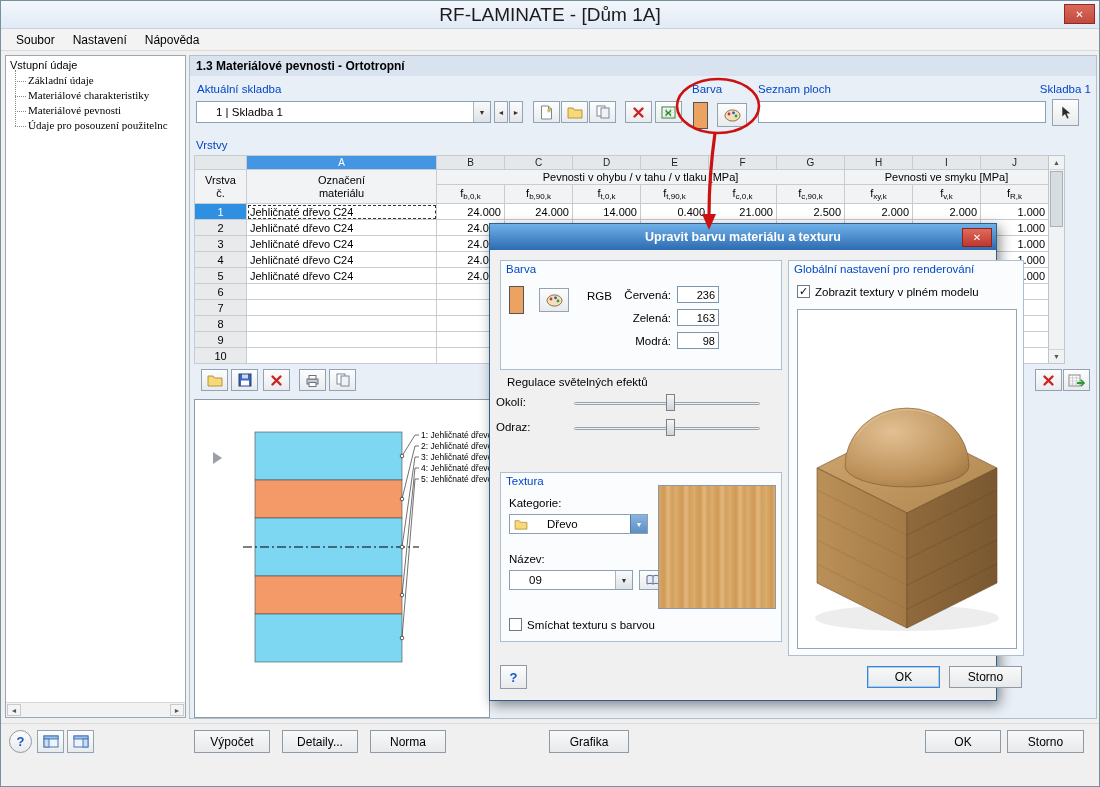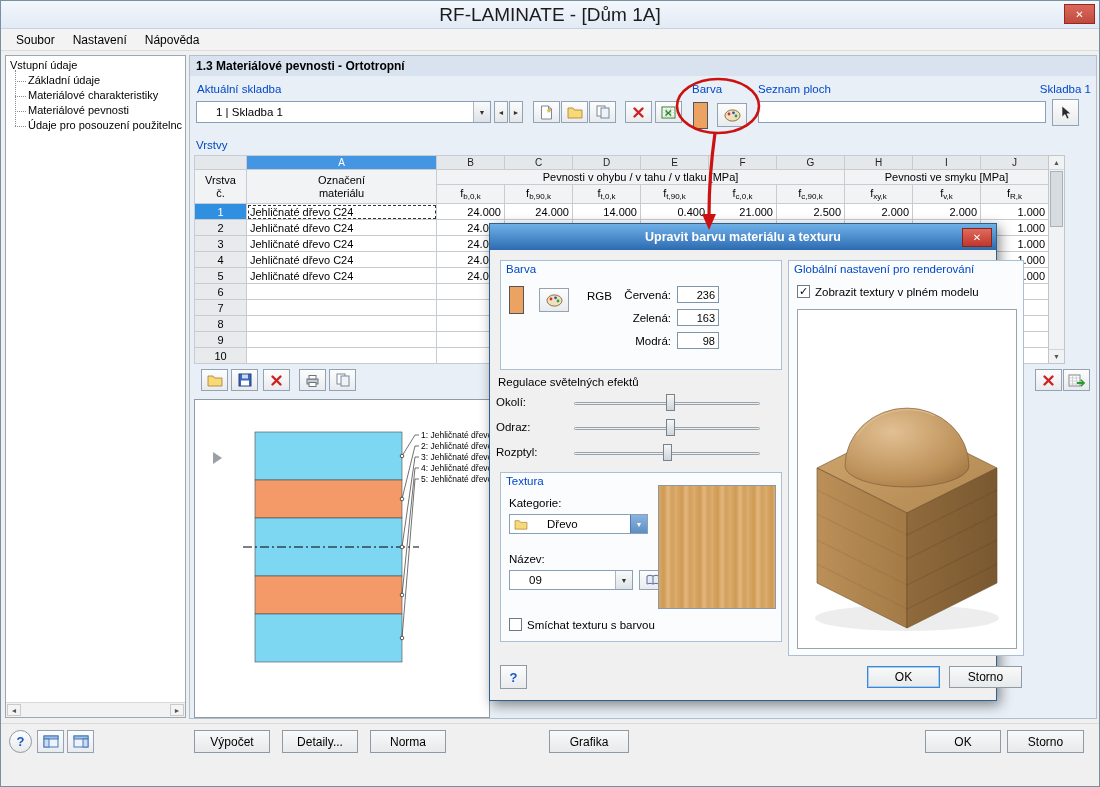--- a/index.html
+++ b/index.html
@@ -10,21 +10,21 @@
   
   .titlebar { position:absolute; left:0; top:0; right:0; height:28px; background:linear-gradient(#f3f7fc,#e1eaf5); border-bottom:1px solid #c6d3e1; }
   .title-text { display:block; text-align:center; line-height:27px; font-size:19px; color:#1c1c1c; }
   .close-btn { position:absolute; right:4px; top:3px; width:31px; height:20px; background:linear-gradient(#dc685c,#c04a3e); border:1px solid #93291f; color:#fff; font-size:10px; display:flex; align-items:center; justify-content:center; }
   .menubar { position:absolute; left:0; top:28px; width:100%; height:22px; background:#f3f3f3; border-bottom:1px solid #dcdcdc; display:flex; align-items:center; padding-left:6px; }
   .menu-item { padding:2px 9px; }
 
   
   .tree-panel { position:absolute; left:4px; top:54px; width:181px; height:663px; background:#fff; border:1px solid #9aa8b6; font-size:11px; overflow:hidden; }
   .tree-root { padding:3px 4px 2px; white-space:nowrap; }
-  .tree-children { margin-left:9px; position:relative; }
+  .tree-children { margin-left:9px; position:relative;font-family:Liberation Serif, serif; }
   .tree-children::before { content:""; position:absolute; left:0; top:-3px; bottom:7px; border-left:1px dotted #8a8a8a; }
   .tree-item { position:relative; padding:1px 2px 2px 13px; white-space:nowrap; overflow:hidden; }
   .tree-item::before { content:""; position:absolute; left:0; top:8px; width:11px; border-top:1px dotted #8a8a8a; }
   .tree-hscroll { position:absolute; left:0; right:0; bottom:0; height:15px; background:#f2f2f2; border-top:1px solid #d8d8d8; }
   .hs-btn { position:absolute; top:1px; width:14px; height:12px; background:#f4f4f4; border:1px solid #cacaca; font-size:7px; color:#555; display:flex; align-items:center; justify-content:center; }
 
   
   .main-bg { position:absolute; left:188px; top:54px; width:908px; height:664px; background:#e9eff6; border:1px solid #b2bfcc; }
   .section-header { position:absolute; left:189px; top:55px; width:906px; height:20px; background:#d8e3ef; font-weight:bold; line-height:20px; padding-left:6px; }
   .blue-label { position:absolute; color:#0048c8; font-size:11.5px; white-space:nowrap; }
@@ -482,41 +482,34 @@
       </div>
       <span class="dlabel" style="left:86px; top:29px;">RGB</span>
       <span class="dlabel" style="left:108px; top:28px; width:62px; text-align:right;">Červená:</span>
       <input class="numfield" style="left: 176px; top: 25px;" value="236">
       <span class="dlabel" style="left:108px; top:51px; width:62px; text-align:right;">Zelená:</span>
       <input class="numfield" style="left: 176px; top: 48px;" value="163">
       <span class="dlabel" style="left:108px; top:74px; width:62px; text-align:right;">Modrá:</span>
       <input class="numfield" style="left: 176px; top: 71px;" value="98">
     </div>
 
-    <span class="dlabel" style="left:8px; top:152px;">Regulace světelných efektů</span>
+    <span class="dlabel" style="left:17px; top:152px;">Regulace světelných efektů</span>
     <div id="sliders" style="position:absolute; left:6px; top:168px; width:272px;">
         <div class="slider-row">
           <span class="slider-label">Okolí:</span>
           <div class="slider-track">
             <div class="slider-groove"></div>
             <div class="slider-thumb" style="left:92px"></div>
           </div>
         </div>
         <div class="slider-row">
           <span class="slider-label">Odraz:</span>
           <div class="slider-track">
             <div class="slider-groove"></div>
             <div class="slider-thumb" style="left:92px"></div>
-          </div>
-        </div>
-        <div class="slider-row">
-          <span class="slider-label">Rozptyl:</span>
-          <div class="slider-track">
-            <div class="slider-groove"></div>
-            <div class="slider-thumb" style="left:89px"></div>
           </div>
         </div>
       </div>
 
     <div class="group" style="left:10px; top:248px; width:282px; height:170px;">
       <span class="group-label">Textura</span>
       <span class="dlabel" style="left:8px; top:24px;">Kategorie:</span>
       <div class="combo" style="left:8px; top:41px; width:139px; height:20px;">
         <svg style="margin-left:4px; flex:none;" width="14" height="11" viewBox="0 0 16 13">
             <path d="M1 2h5l1.5 2H15v8H1z" fill="#f7d978" stroke="#a3802a" stroke-width="0.8"></path>

